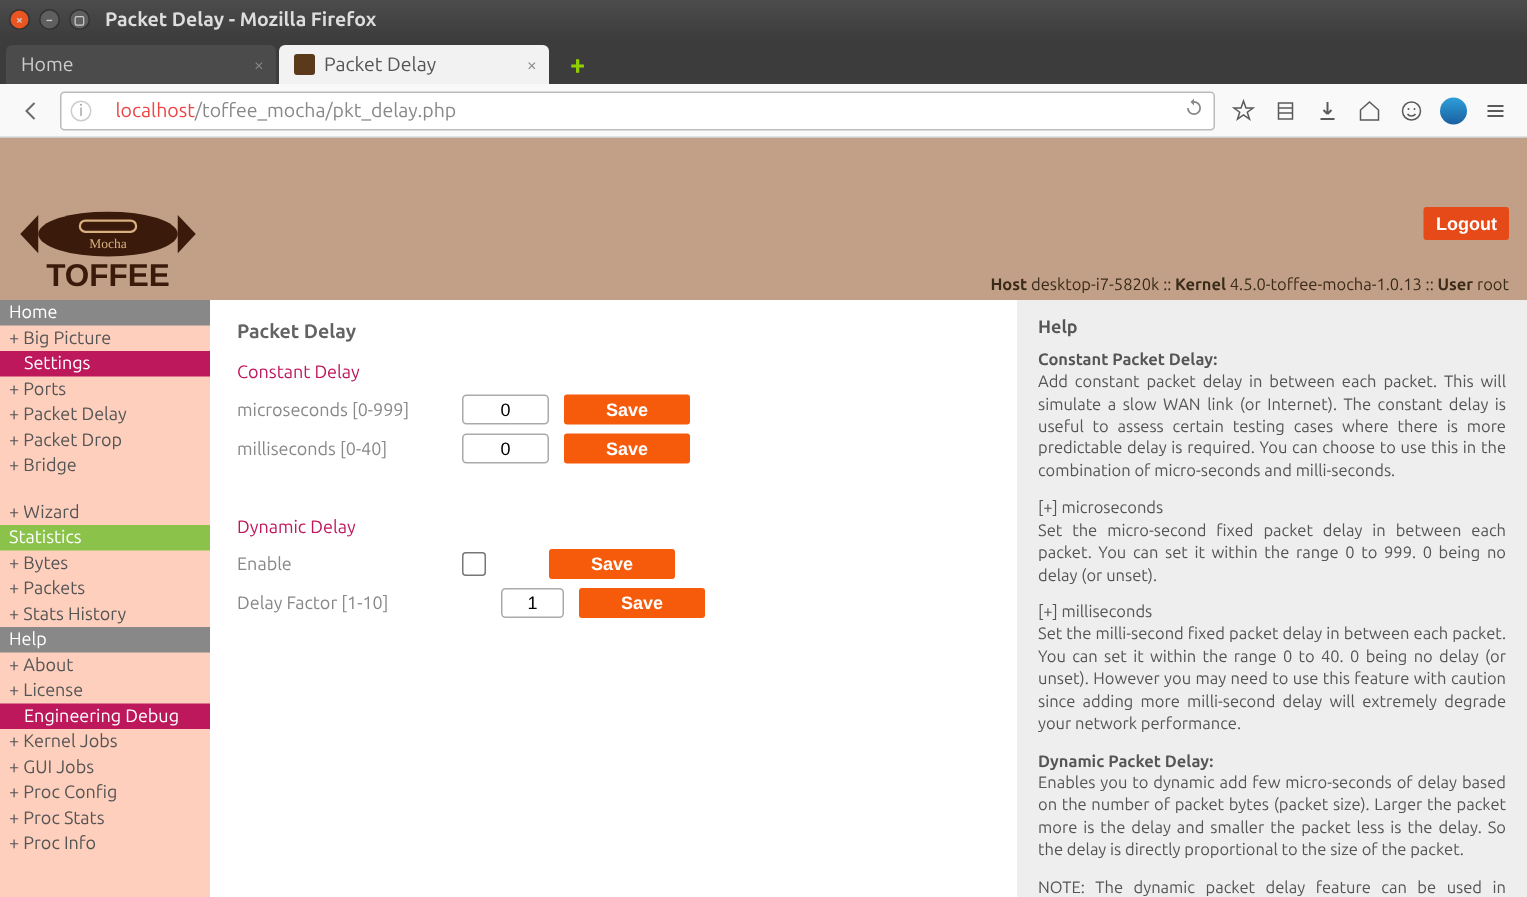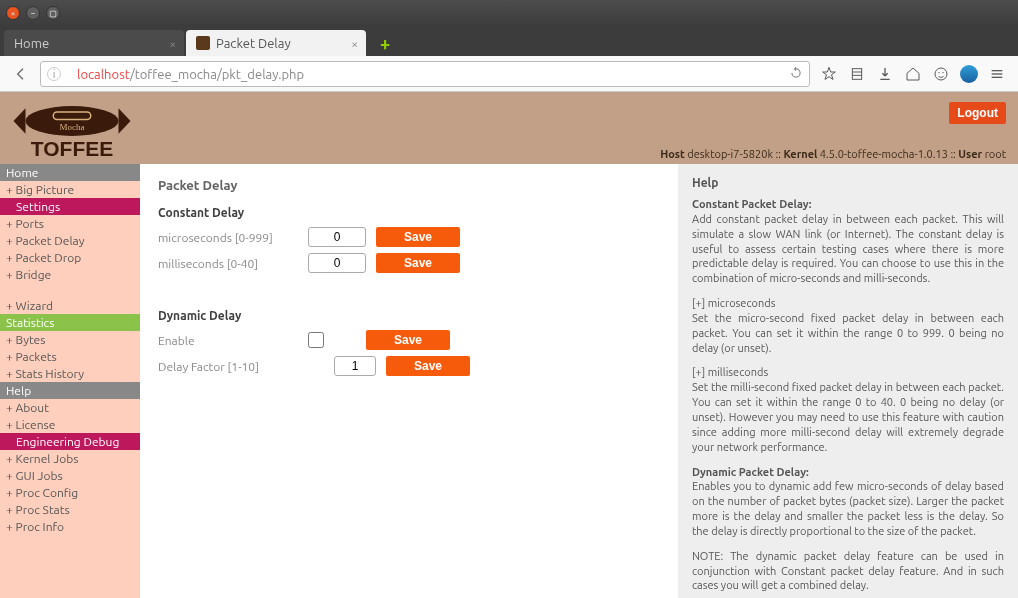--- a/index.html
+++ b/index.html
@@ -40,55 +40,56 @@
   
   .page { height: calc(598px - 26px - 30px - 36px); overflow:hidden; background:#c2a087; display:flex;flex-direction:column;}
   .page-inner { flex:1; display:flex;flex-direction:column; }
   
   .header-row { display:flex; align-items:flex-end; padding: 10px 12px 4px 12px; }
   .logo { width:130px; }
   .logo-svg { width:120px; }
   .host-info { margin-left:auto; font-size:11px; color:#3a2a1a; text-align:right; }
   .host-info b { font-weight:bold; }
   .logout-btn { background:#e64a19; color:#fff; border:none; padding:4px 8px; font-size:12px; border-radius:2px; font-weight:bold; margin-left:auto; margin-bottom:18px;}
-  .header-right { display:flex;flex-direction:column;align-items:flex-end;gap:6px;margin-left:auto;}
+  .header-right { display:flex;flex-direction:column;align-items:flex-end;gap:6px;margin-left:auto;margin-top:36px;}
   
   .main-row { flex:1; display:flex; background:#fff; margin:0; }
   
   .sidebar { width:140px; background:#fecfbd; font-size:12px; color:#555; }
   .sidebar .nav-item { padding:2px 6px; cursor:pointer; }
   .sidebar .nav-item.sub::before { content:"+ "; }
   .sidebar .nav-header { background:#888; color:#fff; padding:2px 6px; font-size:12px; }
   .sidebar .nav-header.orange { background:#be185d;padding-left:16px; }
   .sidebar .nav-header.green { background:#8bc34a; }
   .sidebar .spacer { height:14px; }
   
   .content { flex:1; padding:14px 18px; color:#666; font-size:12px; }
   .content h3 { font-size:13px; font-weight:bold; color:#636363; margin-bottom:14px; }
-  .section-title { font-weight:bold; color:#404040; margin:10px 0 8px 0; font-size:12px;}
+  .section-title { font-weight:normal; color:#be185d; margin:10px 0 8px 0; font-size:12px;}
   .form-row { display:flex; align-items:center; margin:6px 0; gap:10px;}
   .form-row label { width:140px; color:#888;}
   .form-row input[type=text] { width:58px; padding:2px 4px; border:1px solid #aaa; border-radius:3px; text-align:center; font-size:12px;}
   .form-row input[type=checkbox] { width:16px;height:16px; margin-left:0;}
   .save-btn { background:#f65a0b; color:#fff; border:none; padding:3px 28px; font-size:12px; font-weight:bold; border-radius:2px;}
   
   .help-panel { width:340px; background:#eee; padding:12px 14px; font-size:11px; color:#555; text-align:justify; overflow:hidden;}
   .help-panel h4 { font-size:12px; font-weight:bold; margin-bottom:8px; color:#555;}
   .help-panel p { margin-bottom:10px; line-height:1.35;}
   .help-panel b { font-weight:bold; }
 </style>
 </head>
 <body>
 
 <div class="titlebar">
   <div class="win-controls">
     <div class="win-btn close">×</div>
     <div class="win-btn">−</div>
     <div class="win-btn">▢</div>
   </div>
+  <span>Packet Delay - Mozilla Firefox</span>
 </div>
 
 <div class="tabbar">
   <div class="tab inactive">
     <span>Home</span>
     <span class="tab-close">×</span>
   </div>
   <div class="tab active">
     <span class="favicon"></span>
     <span>Packet Delay</span>

